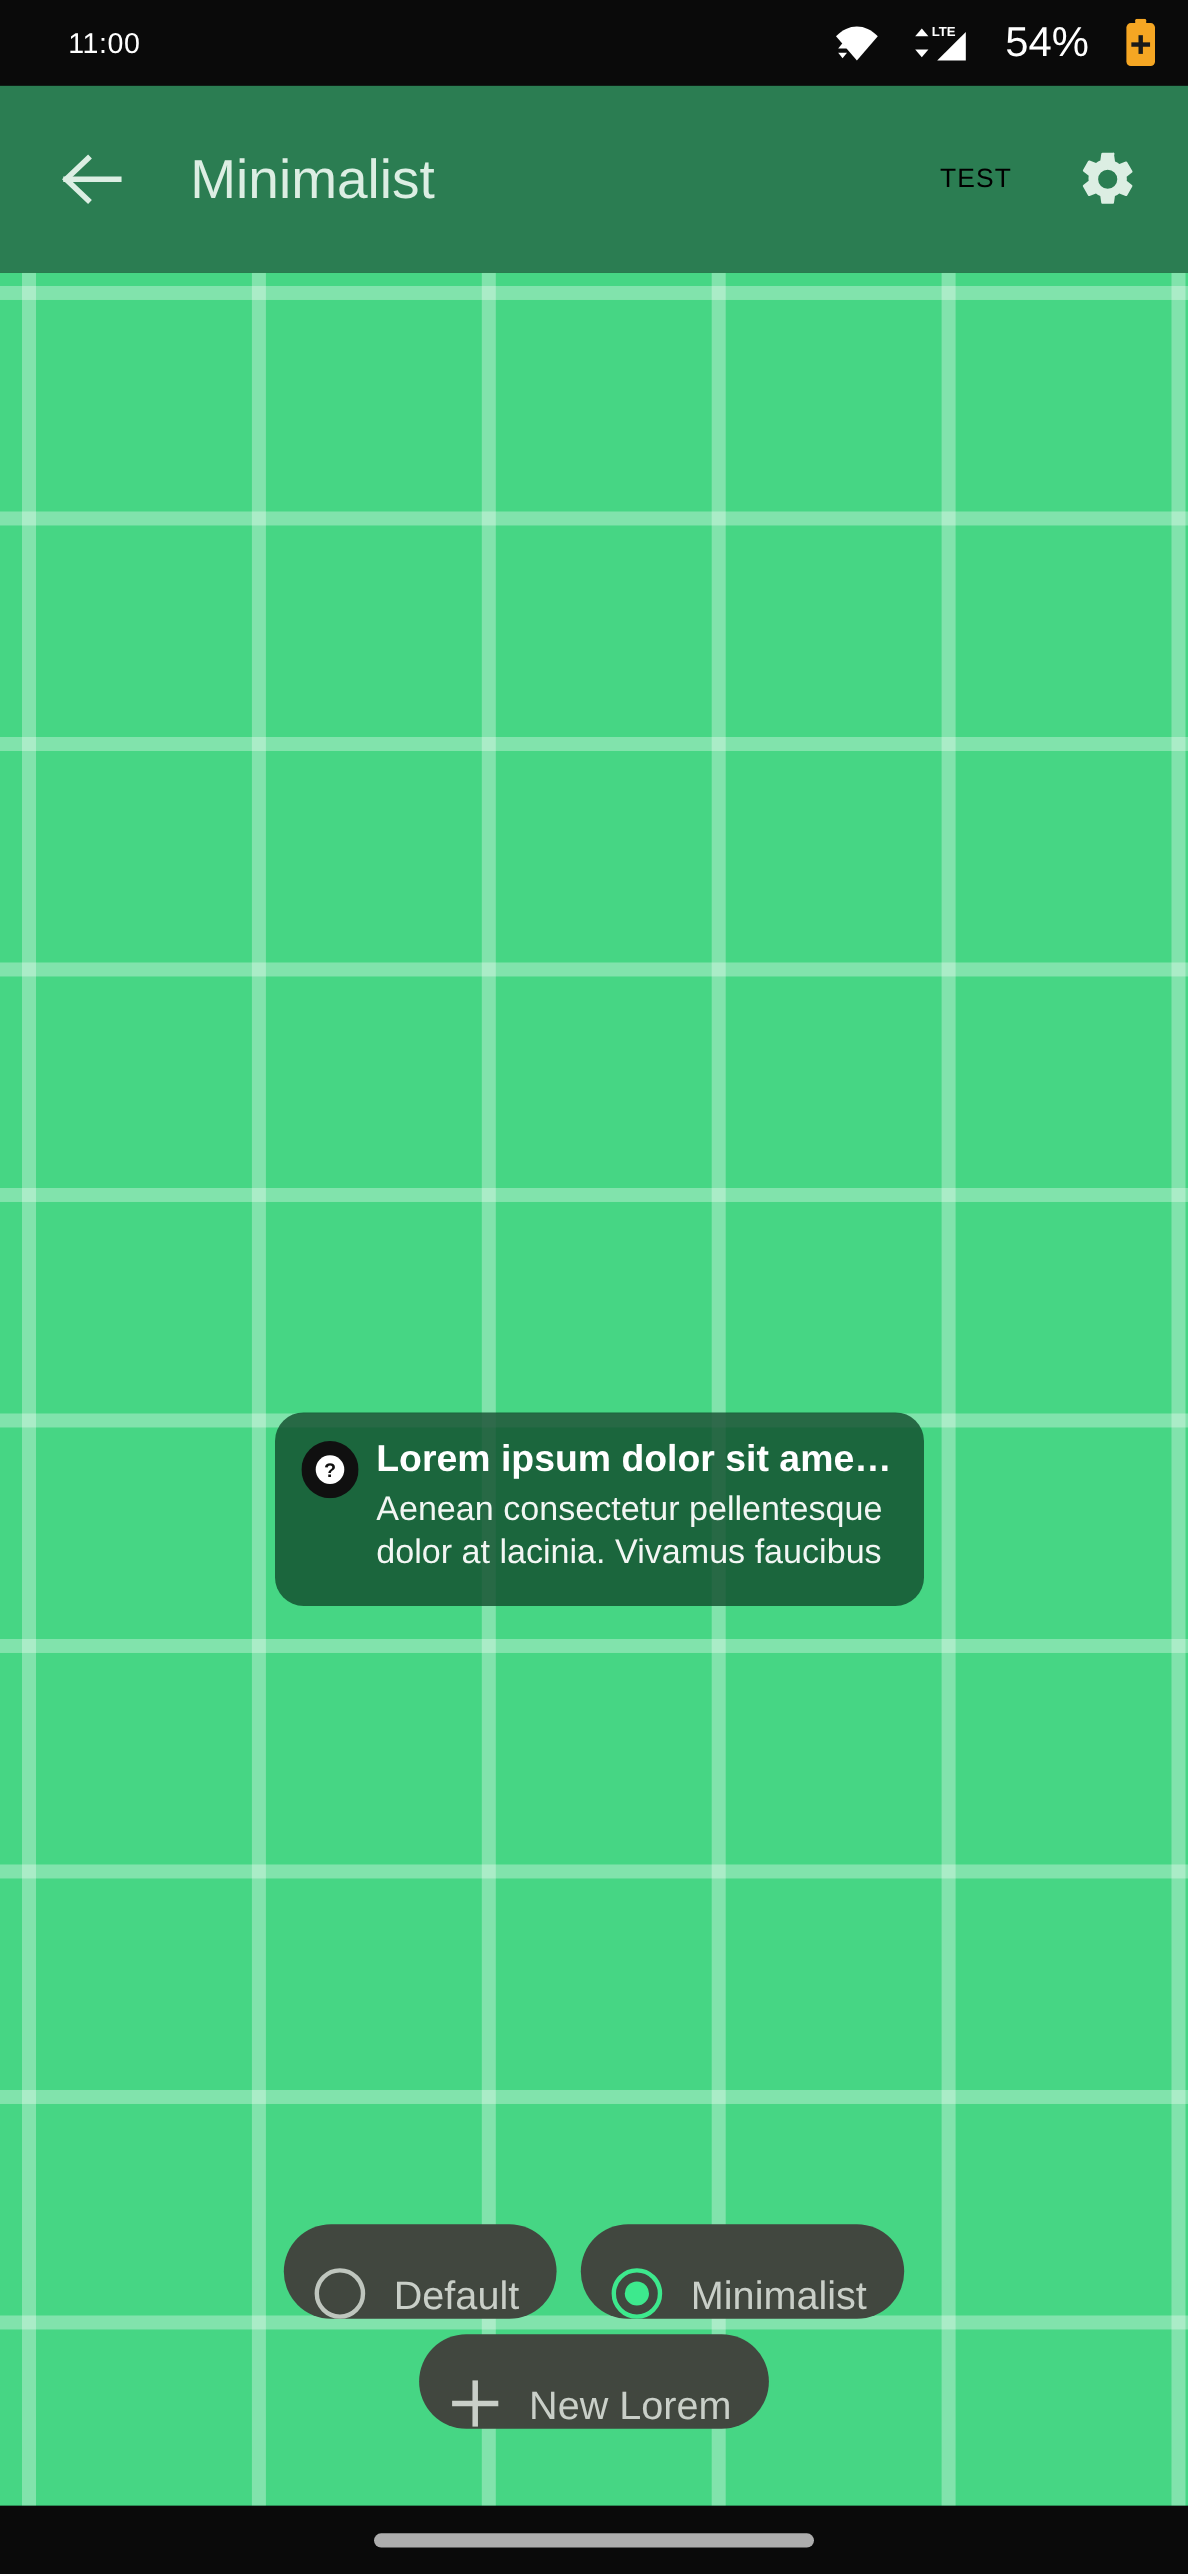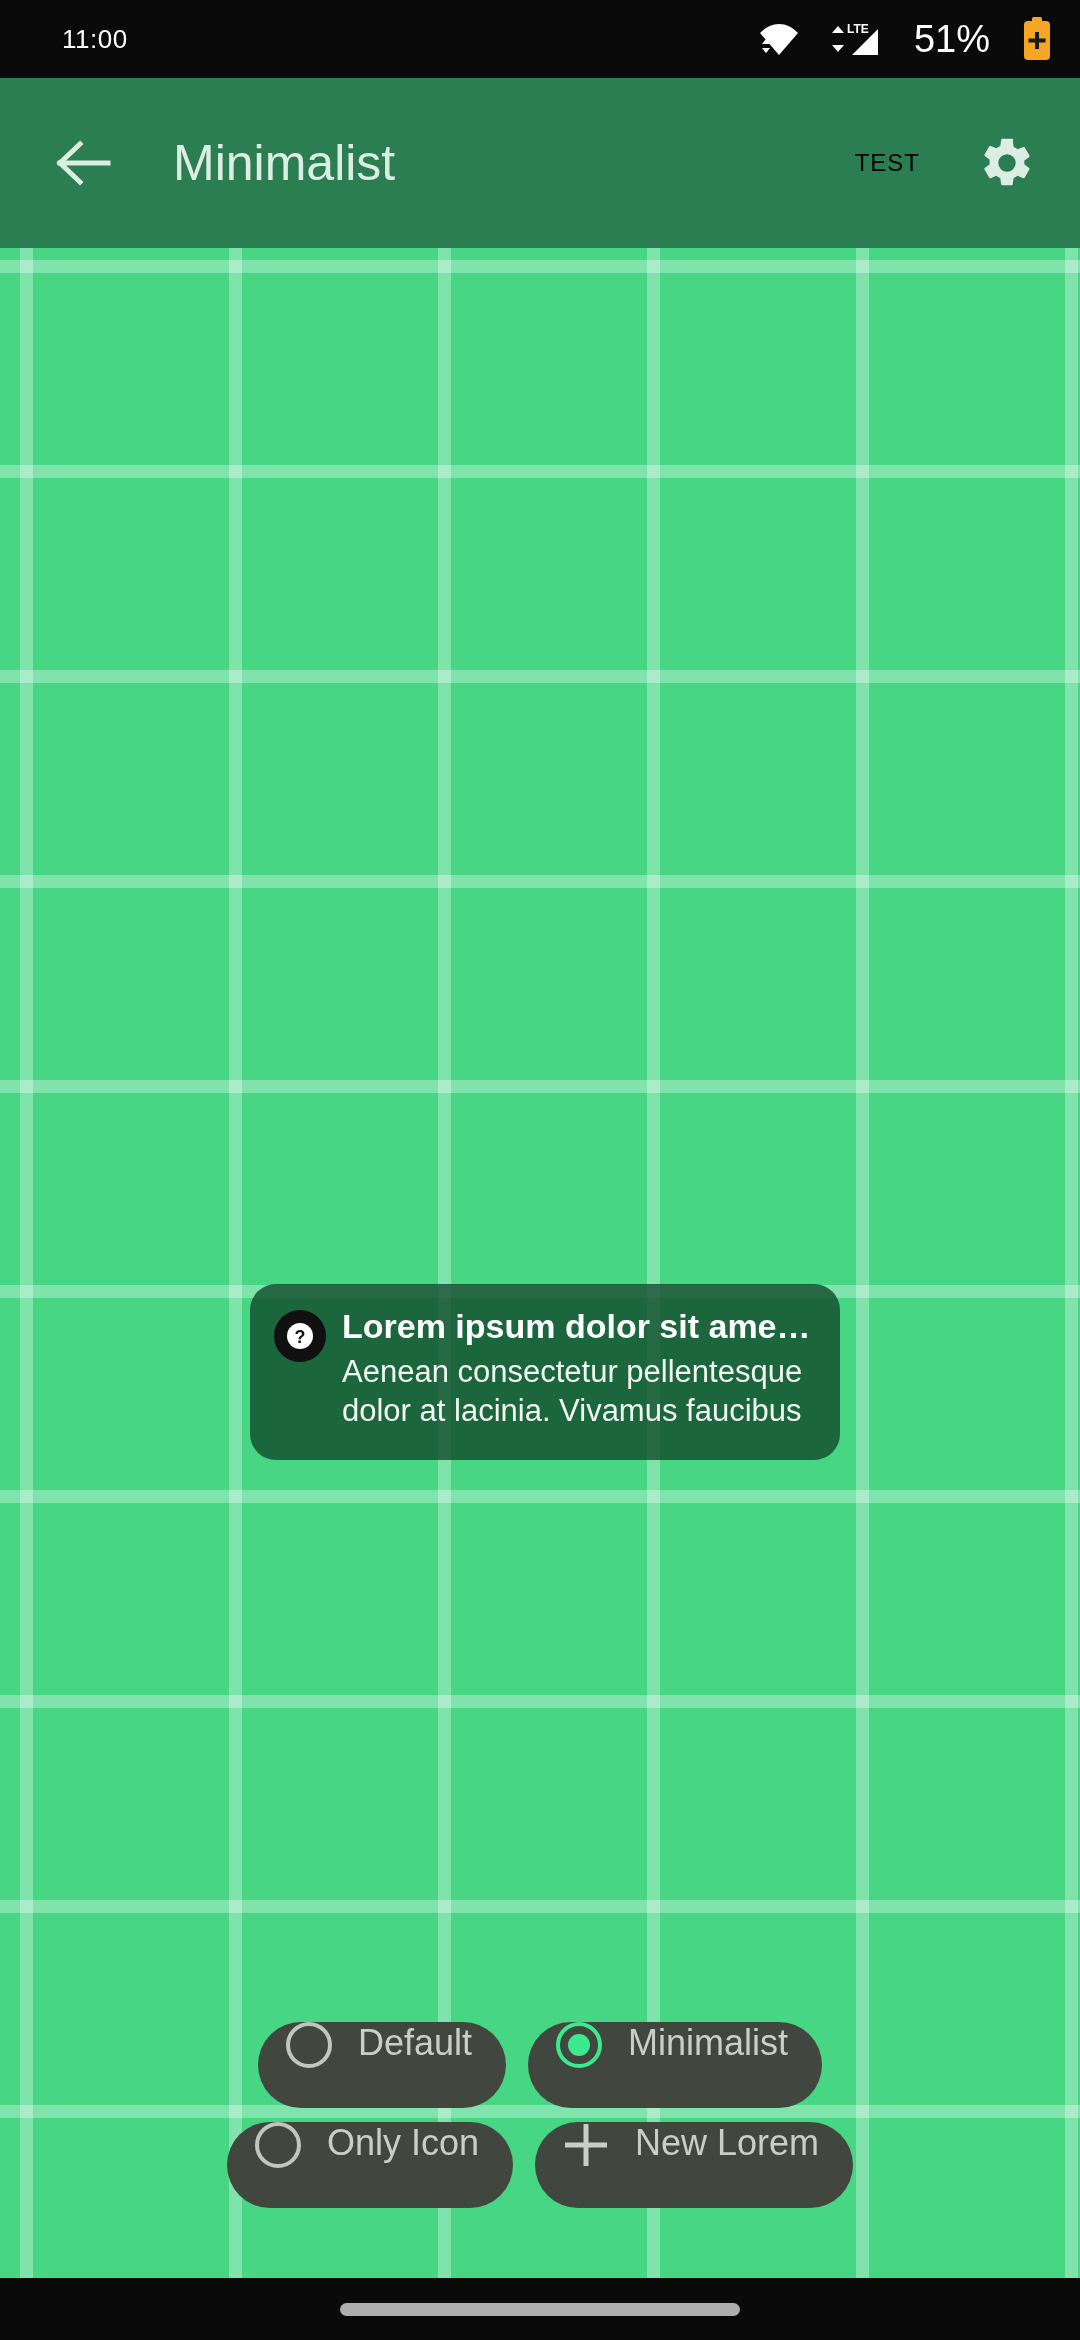--- a/index.html
+++ b/index.html
@@ -162,21 +162,21 @@
   }
   .chip-row {
     display:flex;
     gap:22px;
   }
   .chip {
     height:86px;
     border-radius:43px;
     background:#41473F;
     display:flex;
-    align-items:flex-start;
+    align-items:flex-end;
     padding:0 34px 0 28px;
     cursor:pointer;
   }
   .chip-label {
     color:#C9CFC8;
     font-size:36px;
     font-weight:400;
     margin-left:26px;
     white-space:nowrap;
   }
@@ -252,21 +252,21 @@
         <path d="M4 22 L12 22 L8 17 Z" fill="#FFFFFF"></path>
       </svg>
 
       <svg class="sb-ic" width="58" height="36" viewBox="0 0 58 36">
         <path d="M12 5 L18 12 L6 12 Z" fill="#FFFFFF"></path>
         <path d="M12 31 L18 24 L6 24 Z" fill="#FFFFFF"></path>
         <text x="21" y="12" font-family="Liberation Sans, sans-serif" font-size="12" font-weight="700" fill="#FFFFFF">LTE</text>
         <path d="M52 8 L52 34 L26 34 Z" fill="#FFFFFF"></path>
       </svg>
 
-      <span id="battery-pct">51%</span>
+      <span id="battery-pct">54%</span>
 
       <svg class="sb-ic" width="30" height="44" viewBox="0 0 30 44" style="margin-left:6px;">
         <rect x="10" y="0" width="10" height="5" rx="1.5" fill="#F5A623"></rect>
         <rect x="2" y="4" width="26" height="39" rx="4" fill="#F5A623"></rect>
         <rect x="13" y="15" width="4" height="17" fill="#1A1A1A"></rect>
         <rect x="6.5" y="21.5" width="17" height="4" fill="#1A1A1A"></rect>
       </svg>
     </div>
   </div>
 
@@ -312,24 +312,20 @@
           <span class="chip-label">Default</span>
         </div>
         <div class="chip">
           <span class="radio selected"></span>
           <span class="chip-label">Minimalist</span>
         </div>
       </div>
 
       <div class="chip-row">
         <div class="chip">
-          <span class="radio"></span>
-          <span class="chip-label">Only Icon</span>
-        </div>
-        <div class="chip">
           <span class="plus-icon"></span>
           <span class="chip-label">New Lorem</span>
         </div>
       </div>
 
     </div>
   </div>
 
   <div id="nav-bar">
     <div id="gesture-pill"></div>

